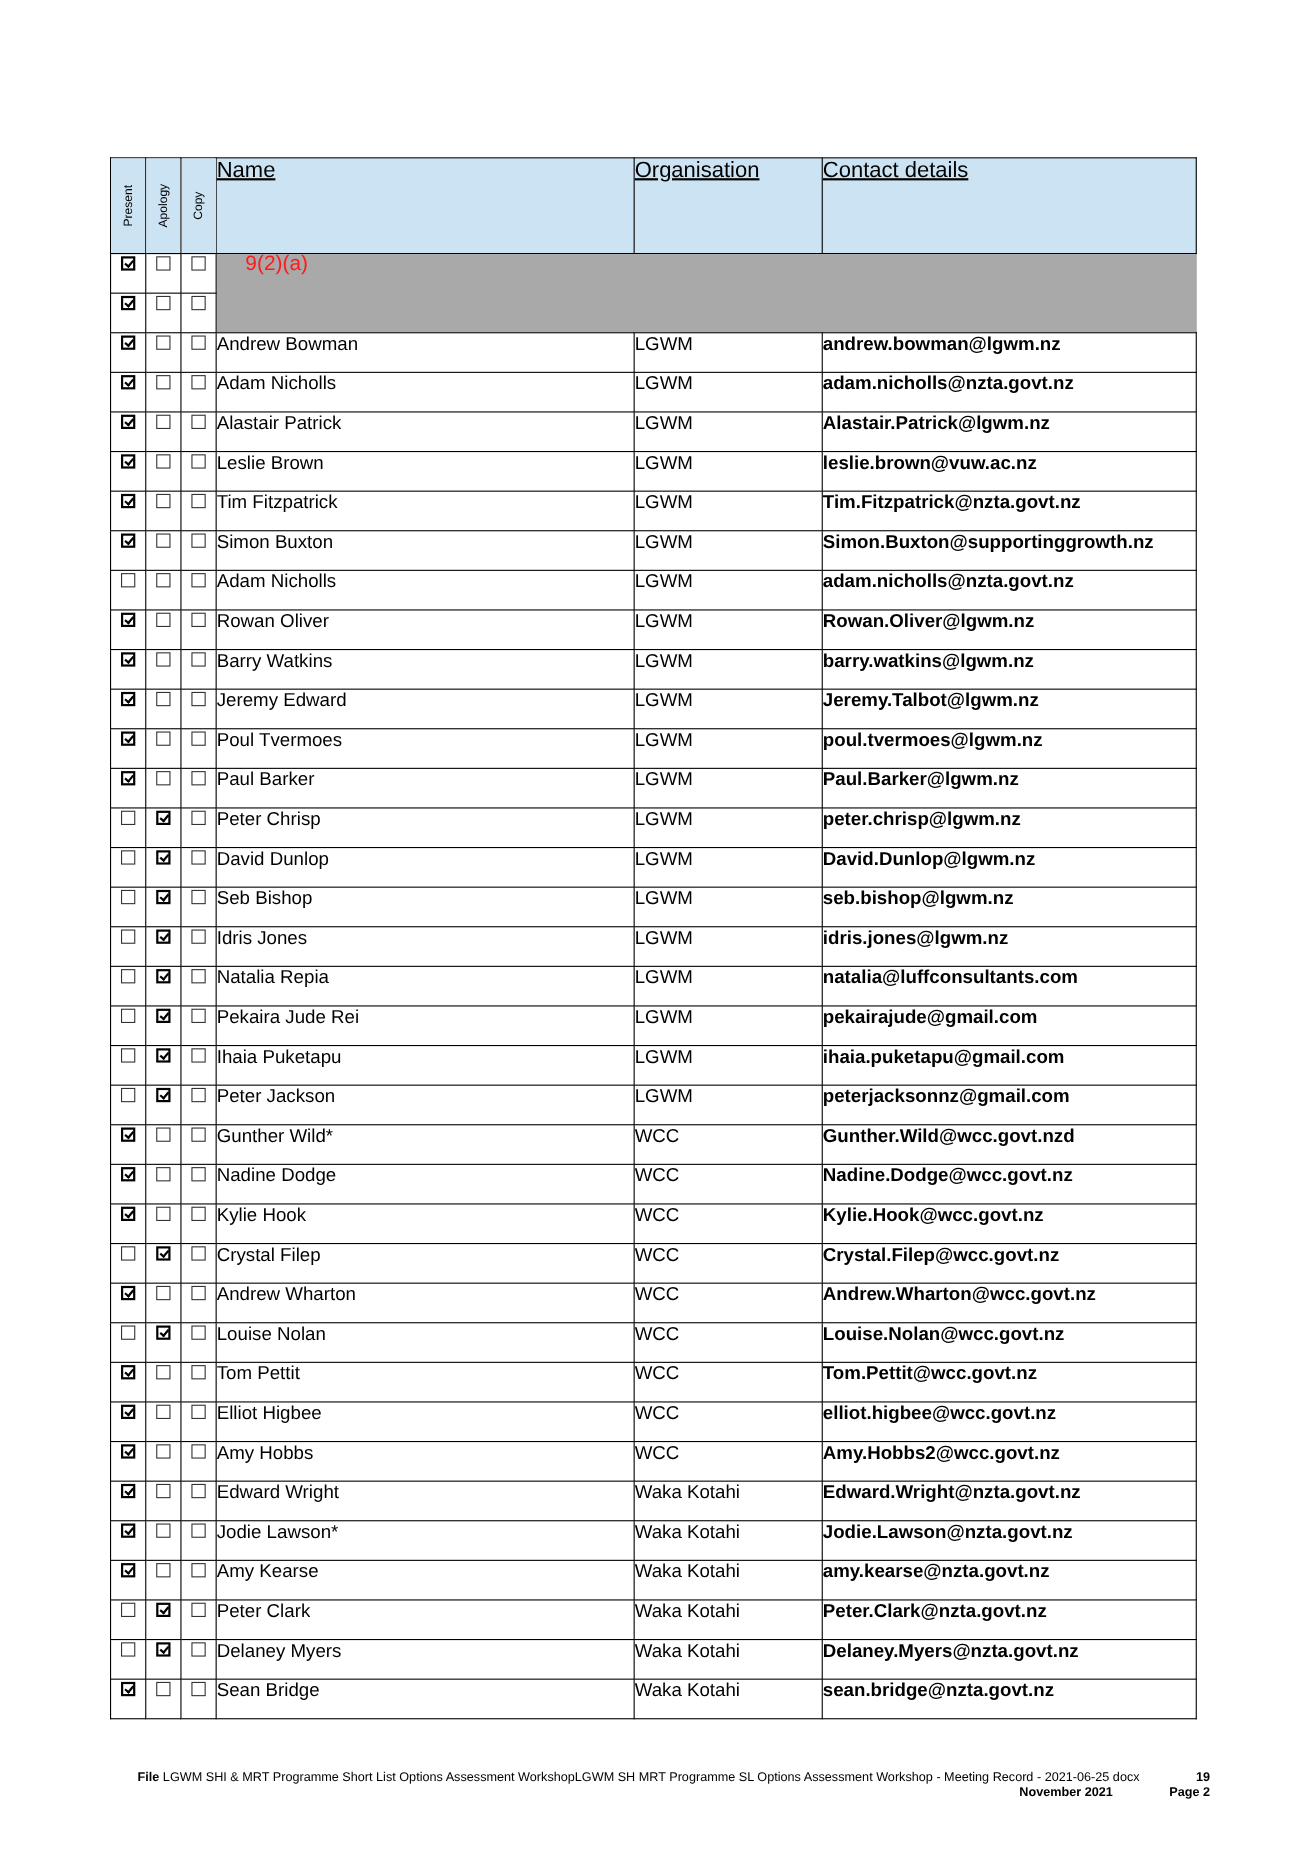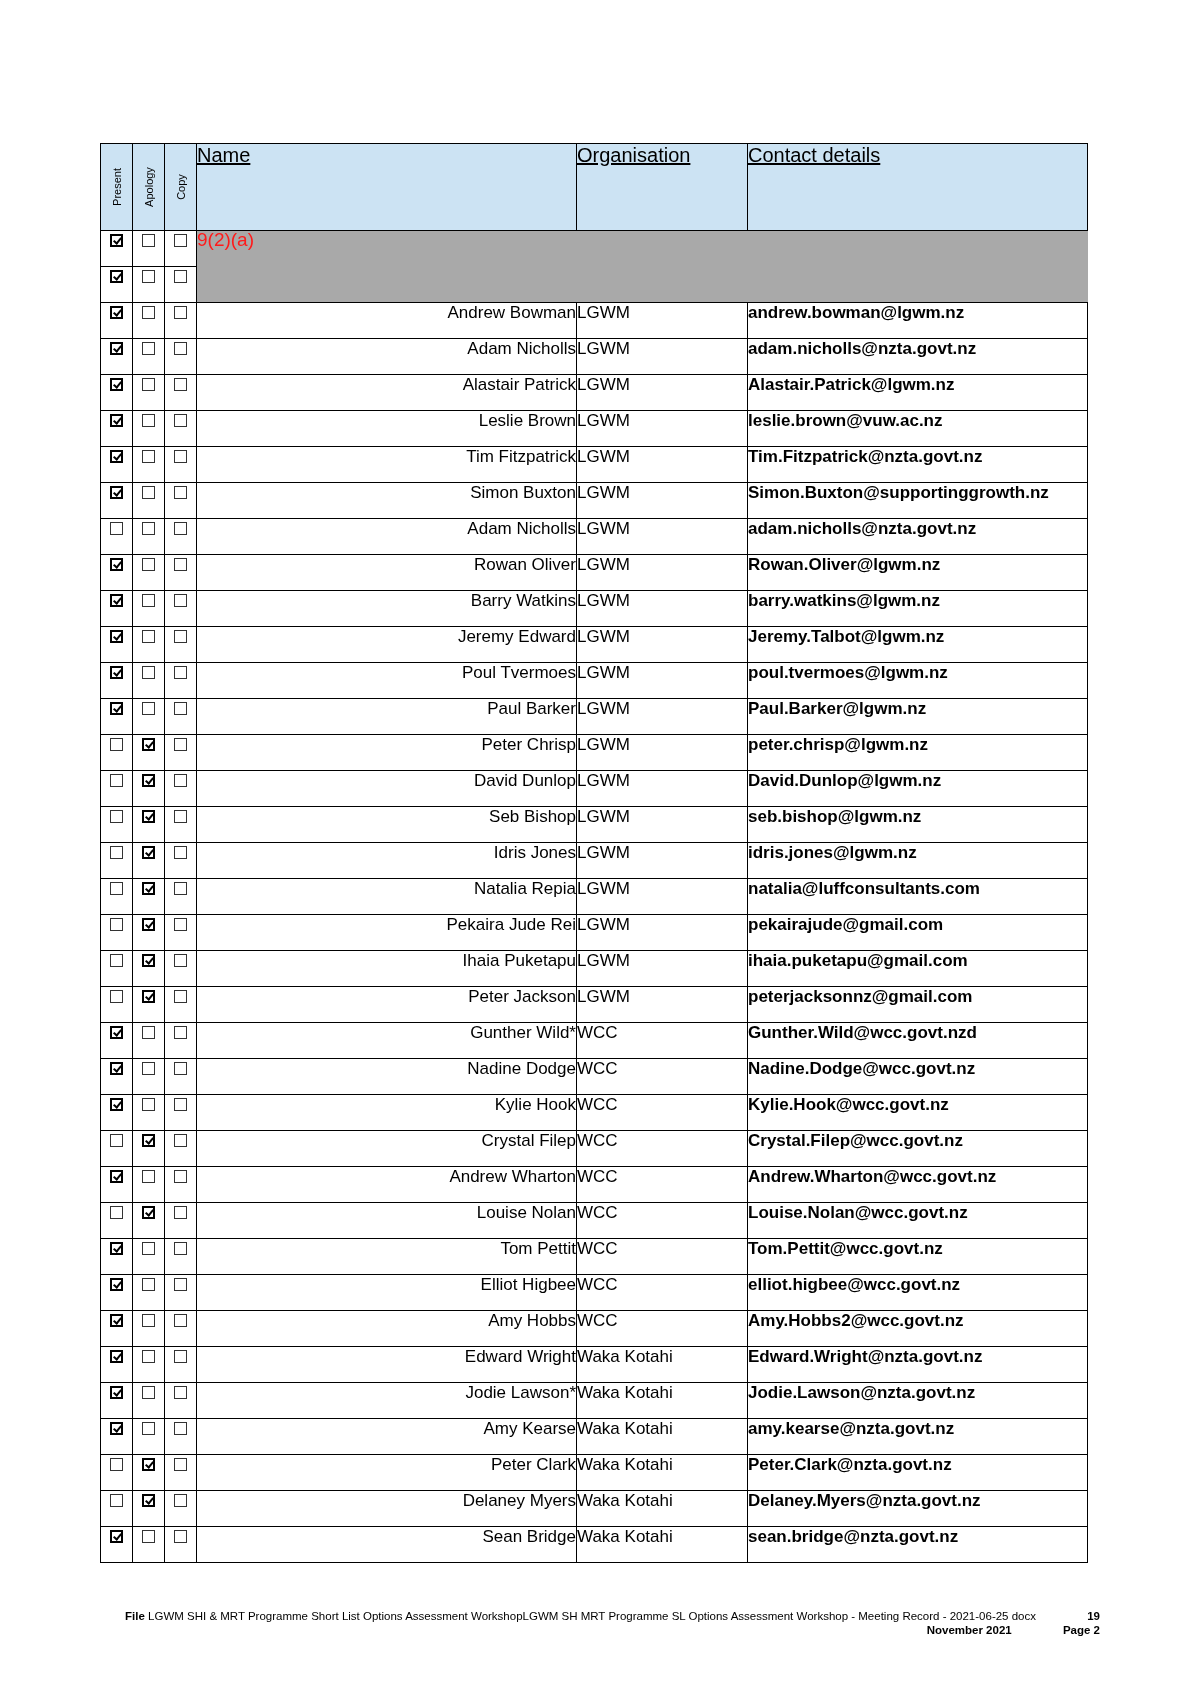--- a/index.html
+++ b/index.html
@@ -13,26 +13,26 @@
   th.txt { text-align:left; vertical-align:middle; font-size:20px; padding-left:5px; }
   col.c-check { width:32px; }
   col.c-name { width:380px; }
   col.c-org { width:171px; }
   col.c-contact { width:340px; }
   tr.data td { height:35px; }
   td.cb { text-align:center; vertical-align:middle; }
   .box { display:inline-block; width:13px; height:13px; border:1.5px solid #333; box-sizing:border-box; position:relative; top:2px; background:#fff; }
   .box.checked { border:2px solid #000; }
   .box.checked::after { content:""; position:absolute; left:3px; top:0px; width:3px; height:6px; border-right:2px solid #000; border-bottom:2px solid #000; transform:rotate(40deg); }
-  td.name { font-size:17px; padding:3px 0 0 6px;text-align:right; }
+  td.name { font-size:17px; padding:3px 0 0 6px; }
   td.org { font-size:17px; padding:3px 0 0 6px; }
   td.contact { font-size:17px; font-weight:bold; padding:10px 0 0 6px; white-space:nowrap; overflow:visible; }
   tr.redacted td.cb { height:35px; }
   td.redact { background:#a9a9a9; border:none !important; position:relative; }
-  .redact-label { position:absolute; left:0; top:-2px; font-size:19px; color:#ff1a1a; }
+  .redact-label { position:absolute; left:0; top:-2px; font-size:19px; color:#ff1a1a;padding-left:26px; }
   .footer { position:absolute; right:90px; font-size:11.5px; text-align:right; }
   .footer b { font-weight:bold;margin-left:48px; }
 </style>
 </head>
 <body>
 
 <div class="page">
   <table class="att">
     <colgroup>
       <col class="c-check">

